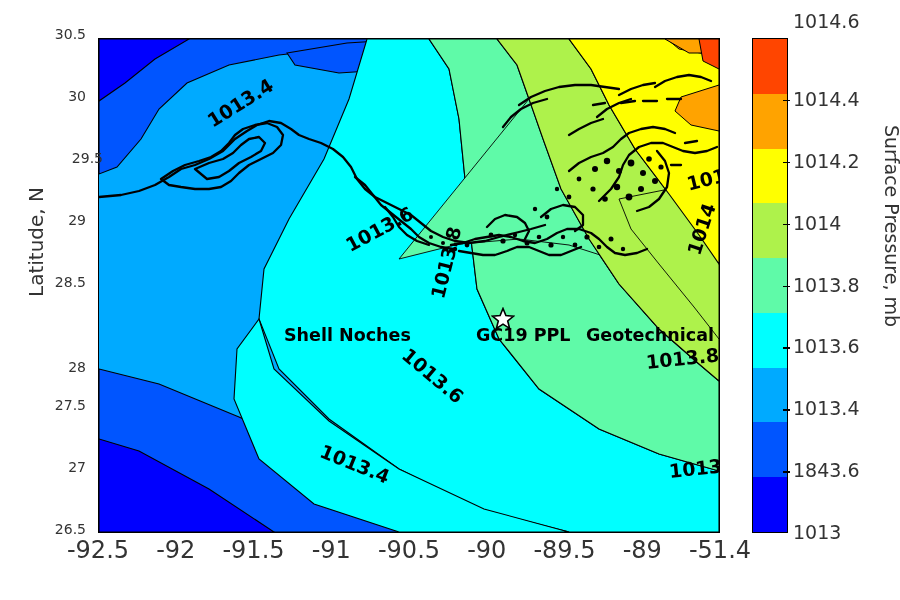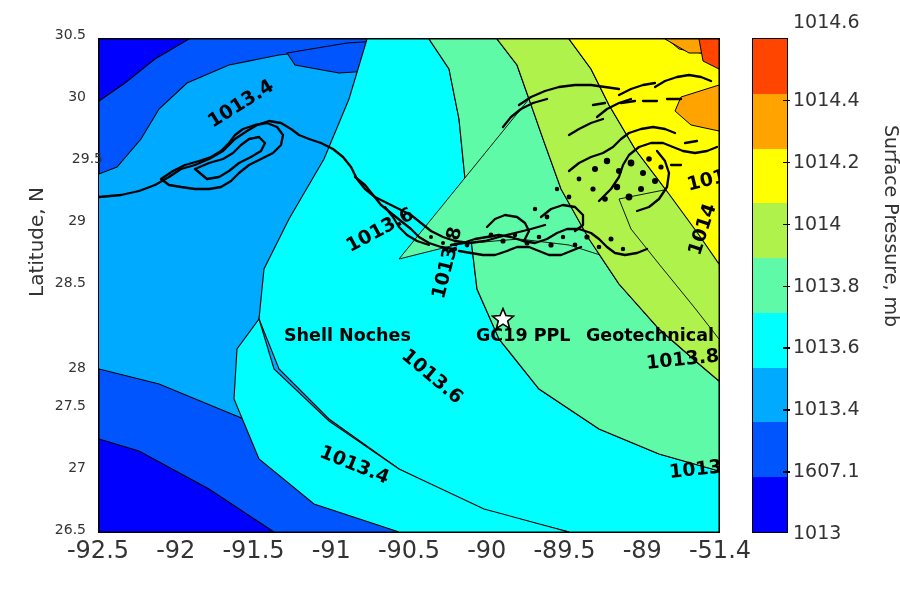--- a/index.html
+++ b/index.html
@@ -248,19 +248,19 @@
       <div class="cbtick" style="top: 151.75px;">1014.2</div>
       <div class="cbnotch" style="top: 161.75px;"></div>
       <div class="cbtick" style="top: 213.625px;">1014</div>
       <div class="cbnotch" style="top: 223.625px;"></div>
       <div class="cbtick" style="top: 275.5px;">1013.8</div>
       <div class="cbnotch" style="top: 285.5px;"></div>
       <div class="cbtick" style="top: 337.375px;">1013.6</div>
       <div class="cbnotch" style="top: 347.375px;"></div>
       <div class="cbtick" style="top: 399.25px;">1013.4</div>
       <div class="cbnotch" style="top: 409.25px;"></div>
-      <div class="cbtick" style="top: 461.125px;">1607.1</div>
+      <div class="cbtick" style="top: 461.125px;">1843.6</div>
       <div class="cbnotch" style="top: 471.125px;"></div>
       <div class="cbtick" style="top: 523px;">1013</div>
     </div>
   <div id="cblab">Surface Pressure, mb</div>
 
 </div>
 
 </body></html>

